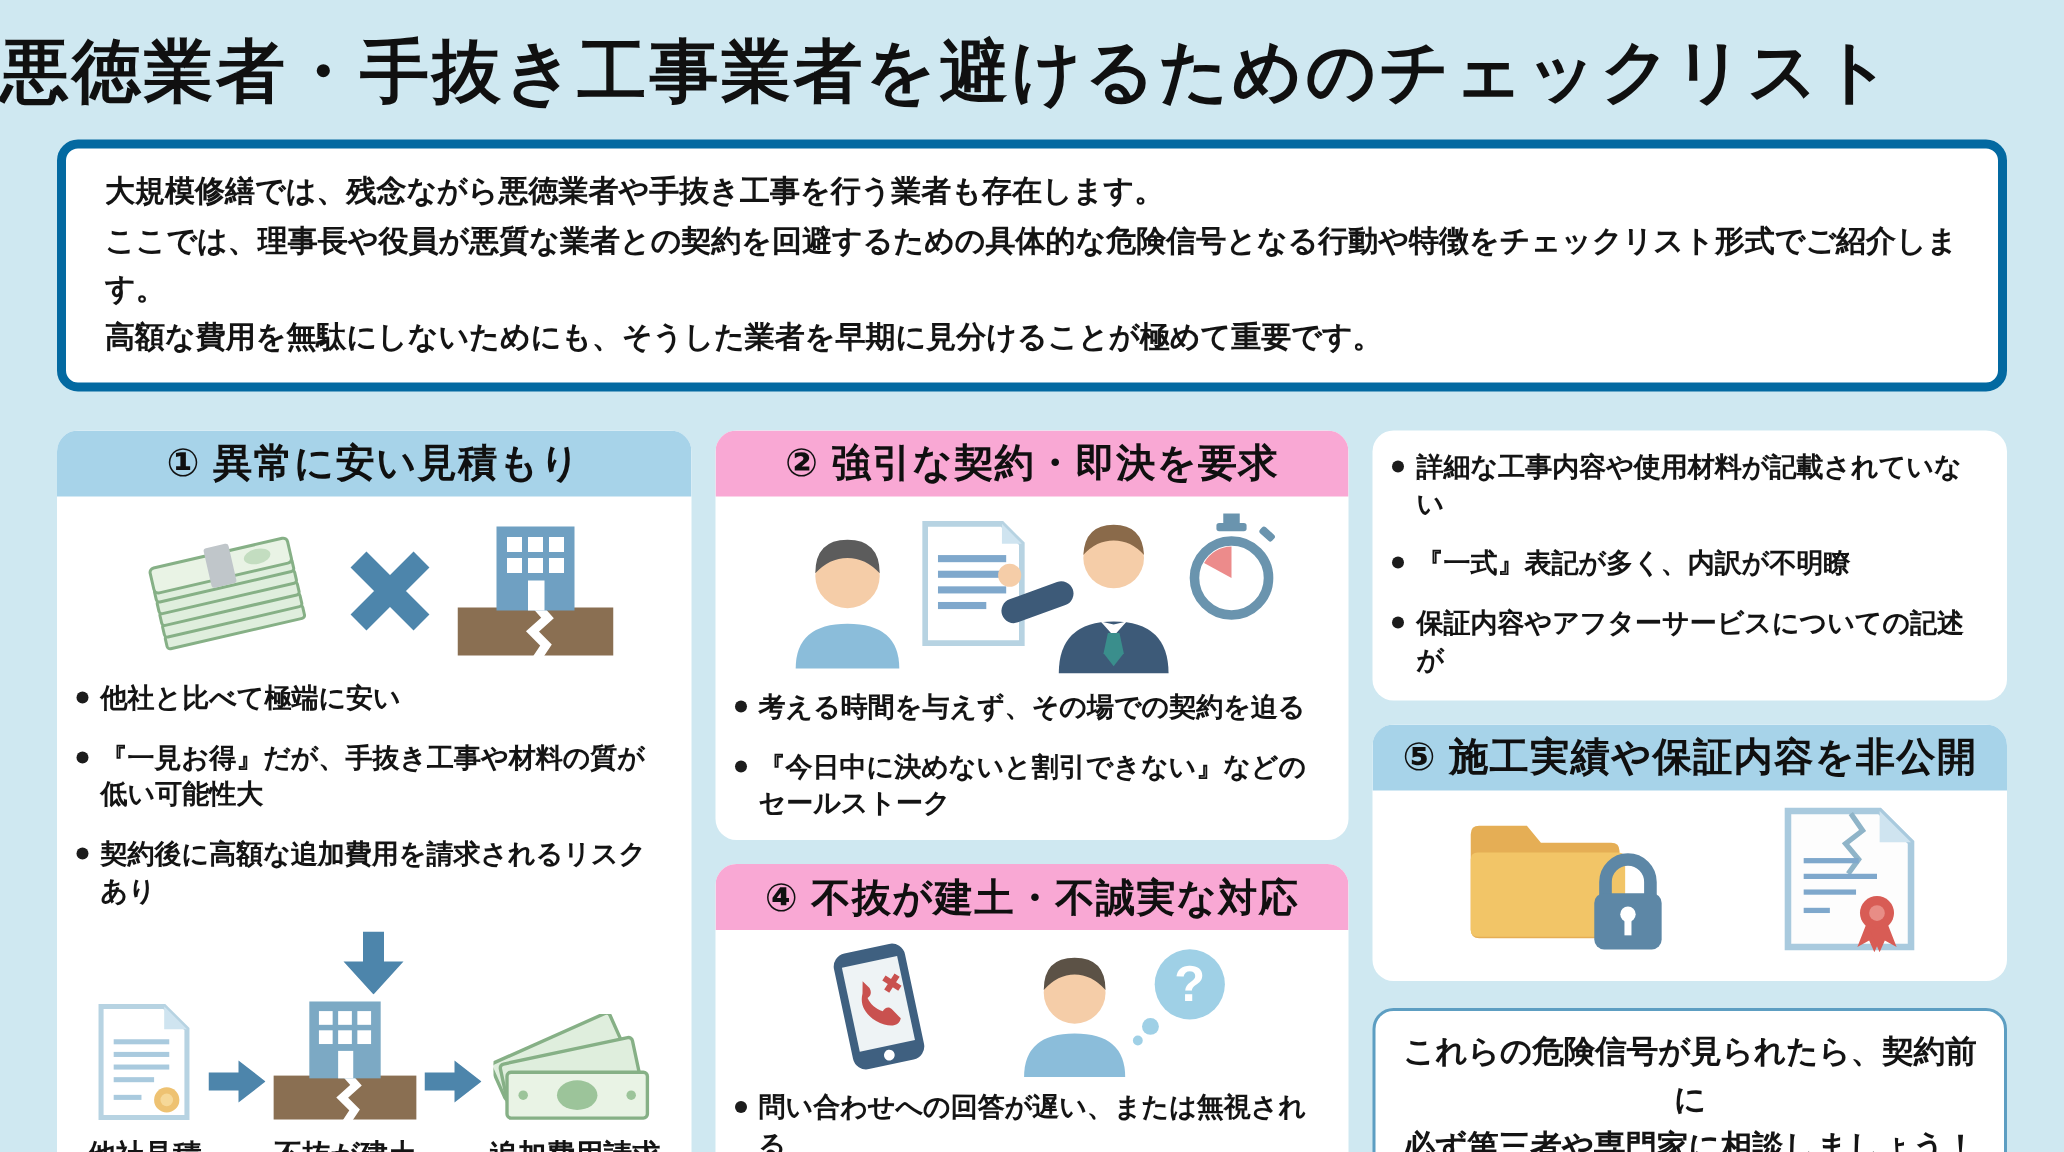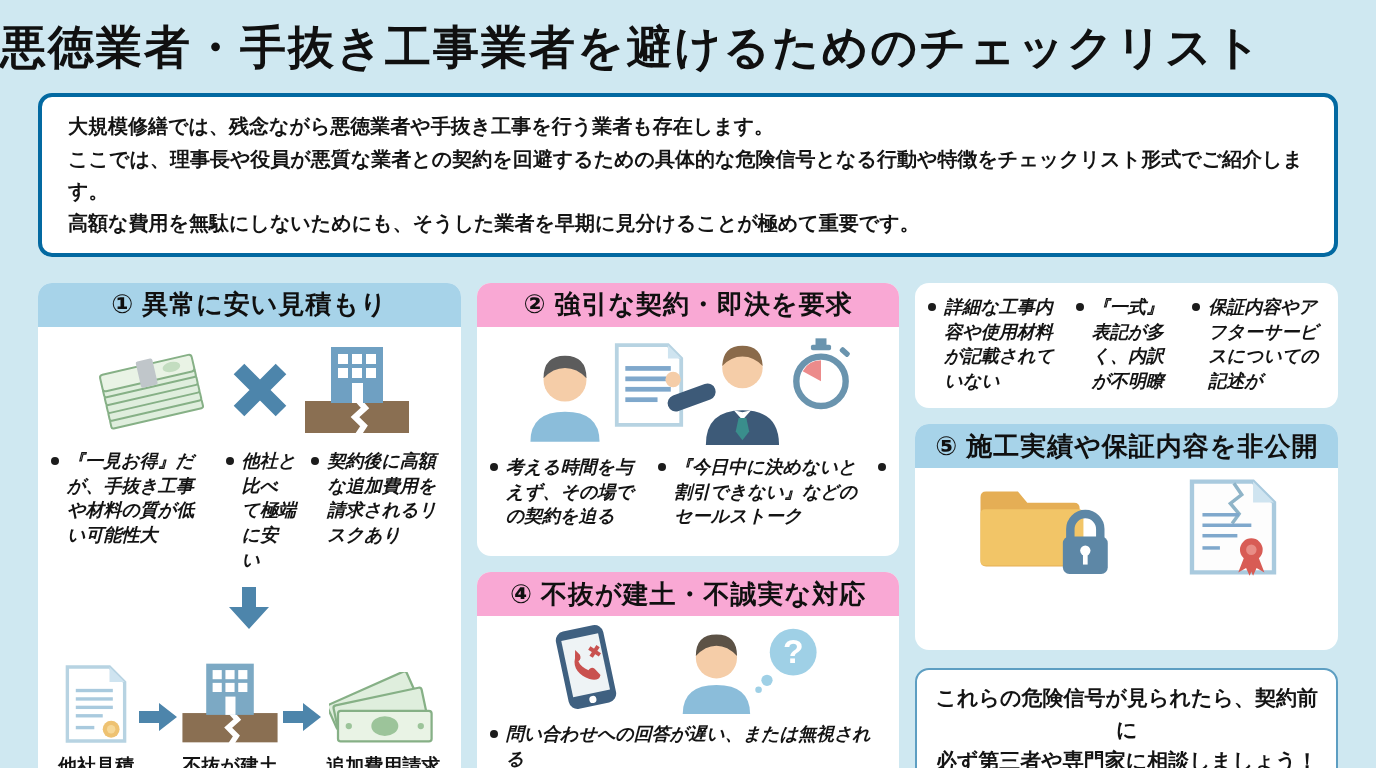--- a/index.html
+++ b/index.html
@@ -9,34 +9,34 @@
     font-family:"Liberation Sans","DejaVu Sans",sans-serif;
     font-weight:bold;color:#141414;
     -webkit-font-smoothing:antialiased;
   }
   .page-title{
     text-align:left;font-size:46px;letter-spacing:2px;
     padding-top:20px;line-height:1.2;color:#101010;
   }
   .intro-box{
     margin:18px 38px 0;background:#ffffff;
-    border:4px solid #0369a1;border-radius:14px;
+    border:6px solid #0369a1;border-radius:14px;
     padding:13px 26px;font-size:20px;line-height:1.62;
   }
   .grid{display:flex;gap:16px;margin:26px 38px 0;height:508px;}
   .col{flex:1;display:flex;flex-direction:column;gap:16px;min-width:0;}
   .card{background:#ffffff;border-radius:14px;overflow:hidden;display:flex;flex-direction:column;}
   .card-header{
     flex:none;height:44px;display:flex;align-items:center;justify-content:center;
     font-size:26px;letter-spacing:1px;color:#101010;
   }
   .hdr-blue{background:#a7d3e9;}
   .hdr-green{background:#f9a8d4;}
   .iconstrip{flex:none;display:flex;align-items:flex-end;justify-content:center;}
-  .bullets{padding:8px 13px 12px;display:flex;flex-direction:row;gap:15px;font-size:18px;line-height:1.38;font-style:italic;}
+  .bullets{padding:8px 13px 12px;display:flex;flex-direction:column;gap:15px;font-size:18px;line-height:1.38;}
   .bullet{display:flex;gap:8px;}
   .dot{flex:none;width:8px;height:8px;border-radius:50%;background:#1c1c1c;margin-top:8px;}
   
   #card1{flex:1;}
   .c1-iconrow{display:flex;align-items:center;justify-content:center;gap:16px;padding:16px 0 4px;}
   .c1-downarrow{display:flex;justify-content:center;margin:2px 0 0;}
   .c1-flow{margin-top:auto;display:flex;align-items:flex-end;justify-content:center;gap:5px;padding:0 6px 12px;}
   .flow-item{display:flex;flex-direction:column;align-items:center;gap:7px;font-size:19px;white-space:nowrap;}
   .flow-arrow{margin-bottom:46px;}
   
@@ -99,25 +99,25 @@
             <rect x="47" y="25" width="10" height="10" fill="#ffffff"></rect>
             <rect x="61" y="25" width="10" height="10" fill="#ffffff"></rect>
             <rect x="47" y="40" width="11" height="20" fill="#ffffff"></rect>
           </svg>
         </span>
       </div>
 
       <div class="bullets">
         <div class="bullet">
             <span class="dot"></span>
+            <span>他社と比べて極端に安い</span>
+          </div>
+        <div class="bullet">
+            <span class="dot"></span>
             <span>『一見お得』だが、手抜き工事や材料の質が低い可能性大</span>
-          </div>
-        <div class="bullet">
-            <span class="dot"></span>
-            <span>他社と比べて極端に安い</span>
           </div>
         <div class="bullet">
             <span class="dot"></span>
             <span>契約後に高額な追加費用を請求されるリスクあり</span>
           </div>
       </div>
 
       <div class="c1-downarrow">
         <svg width="46" height="42" viewBox="0 0 46 42">
           <path d="M16 0 h14 v20 h13 L23 42 L3 20 h13 z" fill="#4d85ab"></path>

